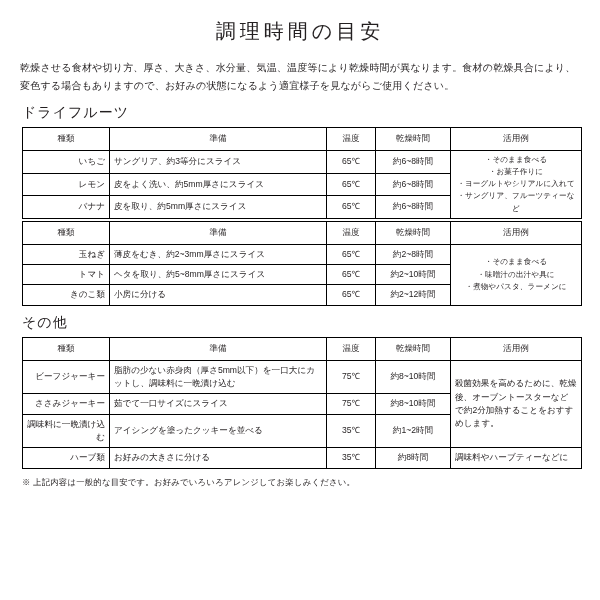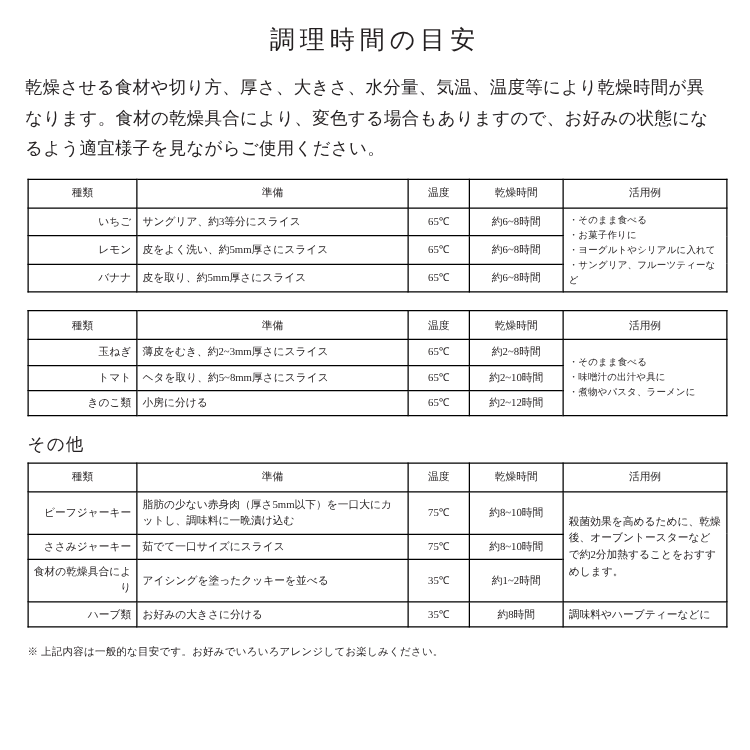--- a/index.html
+++ b/index.html
@@ -13,49 +13,48 @@
     font-family: "Liberation Sans", sans-serif;
     color: #231f20;
     overflow: hidden;
   }
   .page {
     width: 600px;
     height: 600px;
     box-sizing: border-box;
     padding: 14px 20px 8px 20px;
     position: relative;
-    font-family: Liberation Serif, serif;
   }
   .doc-title {
     text-align: center;
     font-size: 20px;
     letter-spacing: 4px;
     margin: 4px 0 14px 0;
     font-weight: normal;
     color: #231f20;
   }
   .intro {
-    font-size: 14px;
+    font-size: 10px;
     line-height: 1.75;
     color: #231f20;
     margin: 0 4px 10px 0;
     letter-spacing: 0.2px;
   }
   .section-title {
     font-size: 14px;
     letter-spacing: 1px;
     margin: 8px 0 5px 2px;
     font-weight: normal;
     color: #231f20;
   }
   table.grid {
     border-collapse: collapse;
     width: 560px;
     table-layout: fixed;
-    margin: 0 0 14px 2px;
+    margin: 0 0 2px 2px;
   }
   table.grid th, table.grid td {
     border: 1px solid #000000;
     font-size: 8.6px;
     font-weight: normal;
     color: #231f20;
     padding: 3px 4px;
     vertical-align: middle;
     line-height: 1.55;
   }
@@ -66,20 +65,21 @@
   .c-kind   { width: 78px; text-align: right; }
   .c-prep   { width: 208px; text-align: left; }
   .c-temp   { width: 40px; text-align: center; }
   .c-time   { width: 66px; text-align: center; }
   .c-use    { text-align: left; }
   td.center { text-align: center; }
   .use-list {
     font-size: 7.6px;
     line-height: 1.6;
     letter-spacing: 0.1px;
+    text-align: center;
   }
   .rowspan-use {
     vertical-align: middle;
   }
   .small-note {
     font-size: 8.4px;
     color: #231f20;
     margin: 8px 0 0 2px;
     letter-spacing: 0.2px;
   }
@@ -93,20 +93,21 @@
 </style>
 </head>
 <body>
 
 <div class="page">
 
   <h1 class="doc-title">調理時間の目安</h1>
 
   <p class="intro">乾燥させる食材や切り方、厚さ、大きさ、水分量、気温、温度等により乾燥時間が異なります。食材の乾燥具合により、変色する場合もありますので、お好みの状態になるよう適宜様子を見ながらご使用ください。</p>
 
+  <h2 class="section-title">ドライフルーツ</h2>
   <table class="grid">
     <thead>
       <tr>
         <th class="c-kind">種類</th>
         <th class="c-prep">準備</th>
         <th class="c-temp">温度</th>
         <th class="c-time">乾燥時間</th>
         <th class="c-use">活用例</th>
       </tr>
     </thead>
@@ -194,21 +195,21 @@
         <td class="c-time center">約8~10時間</td>
         <td class="c-use note-cell rowspan-use" rowspan="3">殺菌効果を高めるために、乾燥後、オーブントースターなどで約2分加熱することをおすすめします。</td>
       </tr>
       <tr>
         <td class="c-kind">ささみジャーキー</td>
         <td class="c-prep">茹でて一口サイズにスライス</td>
         <td class="c-temp center">75℃</td>
         <td class="c-time center">約8~10時間</td>
       </tr>
       <tr>
-        <td class="c-kind">食材の乾燥具合により</td>
+        <td class="c-kind">調味料に一晩漬け込む</td>
         <td class="c-prep">アイシングを塗ったクッキーを並べる</td>
         <td class="c-temp center">35℃</td>
         <td class="c-time center">約1~2時間</td>
       </tr>
       <tr>
         <td class="c-kind">ハーブ類</td>
         <td class="c-prep">お好みの大きさに分ける</td>
         <td class="c-temp center">35℃</td>
         <td class="c-time center">約8時間</td>
         <td class="c-use note-cell">調味料やハーブティーなどに</td>

